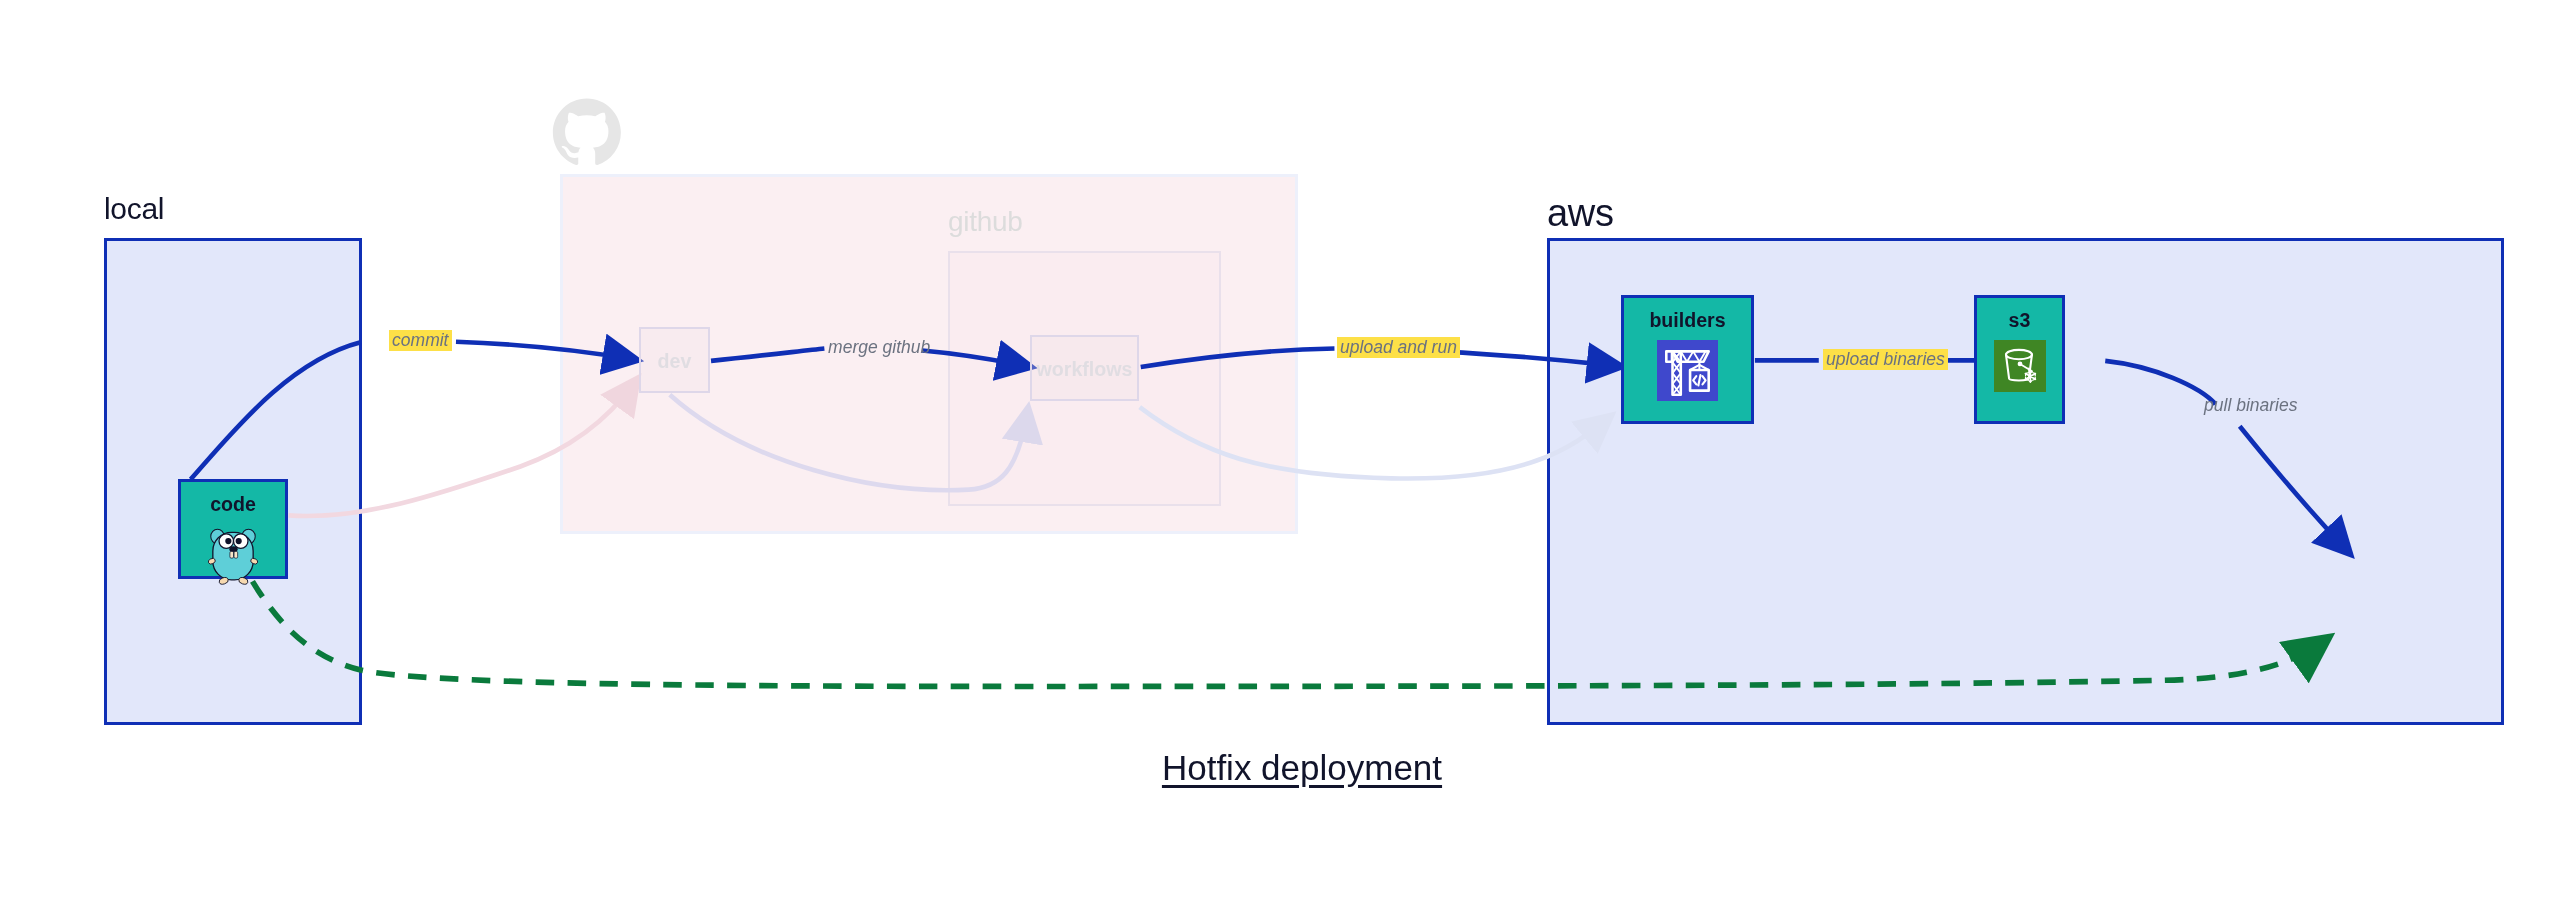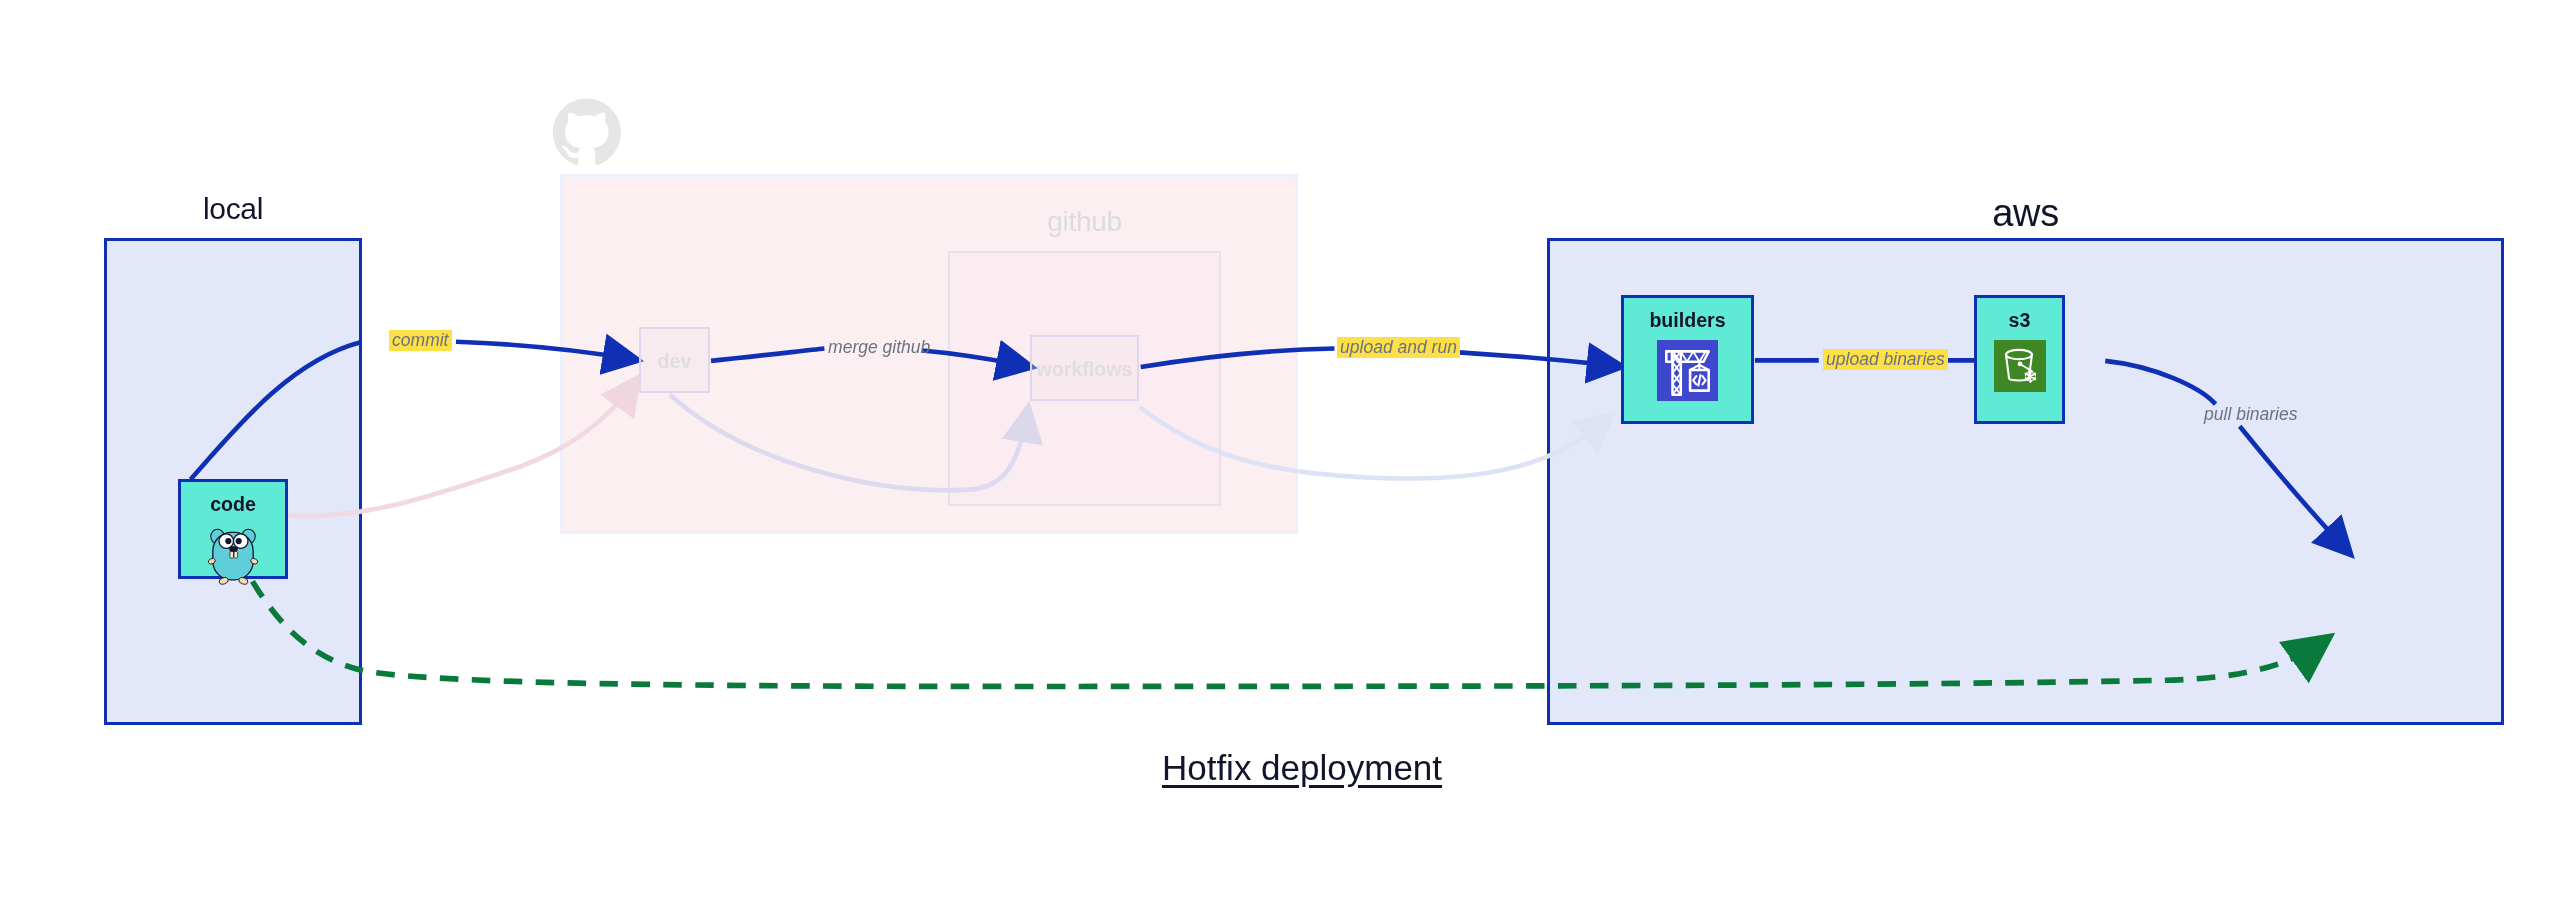--- a/index.html
+++ b/index.html
@@ -15,21 +15,20 @@
     background: #ffffff;
     overflow: hidden;
   }
   
   .cluster {
     position: absolute;
     box-sizing: border-box;
   }
   .cluster-label {
     position: absolute;
-    text-align: center;
     white-space: nowrap;
     font-family: "Liberation Sans", sans-serif;
     font-weight: 400;
     letter-spacing: -0.3px;
   }
   #cluster-local {
     left: 104px; top: 238px;
     width: 258px; height: 487px;
     background: #e2e7fa;
     border: 3.1px solid #0f2fb5;
@@ -78,21 +77,21 @@
   #label-aws {
     left: 1547px; top: 192px;
     width: 957px;
     font-size: 38px;
     color: #11142b;
   }
   
   .node {
     position: absolute;
     box-sizing: border-box;
-    background: #5eead4;
+    background: #14b8a6;
     border: 3.1px solid #0f2fb5;
     display: flex;
     flex-direction: column;
     align-items: center;
     justify-content: flex-start;
   }
   .node-label {
     font-family: "Liberation Sans", sans-serif;
     font-weight: bold;
     font-size: 19.6px;
@@ -218,21 +217,21 @@
     <path d="M4347,827 C 4430,930 4510,1020 4555,1068" fill="none" stroke="#0f2fb5" stroke-width="9" marker-end="url(#ah-blue)"></path>
 
     <path d="M490,1128 C 540,1210 600,1275 700,1300 C 820,1328 1400,1332 2000,1332
              C 3000,1332 3700,1330 4200,1320 C 4380,1316 4460,1280 4510,1244" fill="none" stroke="#0a7a3c" stroke-width="11" stroke-dasharray="36 26" marker-end="url(#ah-green)"></path>
   </svg>
 
   <div class="edge-label" style="left:389px;  top:330px;">commit</div>
   <div class="edge-label on-pink" style="left:825px; top:337px;">merge github</div>
   <div class="edge-label" style="left:1337px; top:337px;">upload and run</div>
   <div class="edge-label" style="left:1823px; top:349px;">upload binaries</div>
-  <div class="edge-label" style="left:2201px; top:404px; background:transparent;">pull binaries</div>
+  <div class="edge-label" style="left:2201px; top:395px; background:transparent;">pull binaries</div>
 
   <div class="node" id="node-code">
     <div class="node-label">code</div>
     <div class="node-icon">
       <svg width="58" height="61" viewBox="0 0 112 118">
 
         <ellipse cx="26" cy="24" rx="13" ry="14" fill="#5ecfd8" stroke="#11142b" stroke-width="2"></ellipse>
         <ellipse cx="86" cy="24" rx="13" ry="14" fill="#5ecfd8" stroke="#11142b" stroke-width="2"></ellipse>
 
         <rect x="17" y="16" width="78" height="92" rx="36" fill="#5ecfd8" stroke="#11142b" stroke-width="2.5"></rect>

